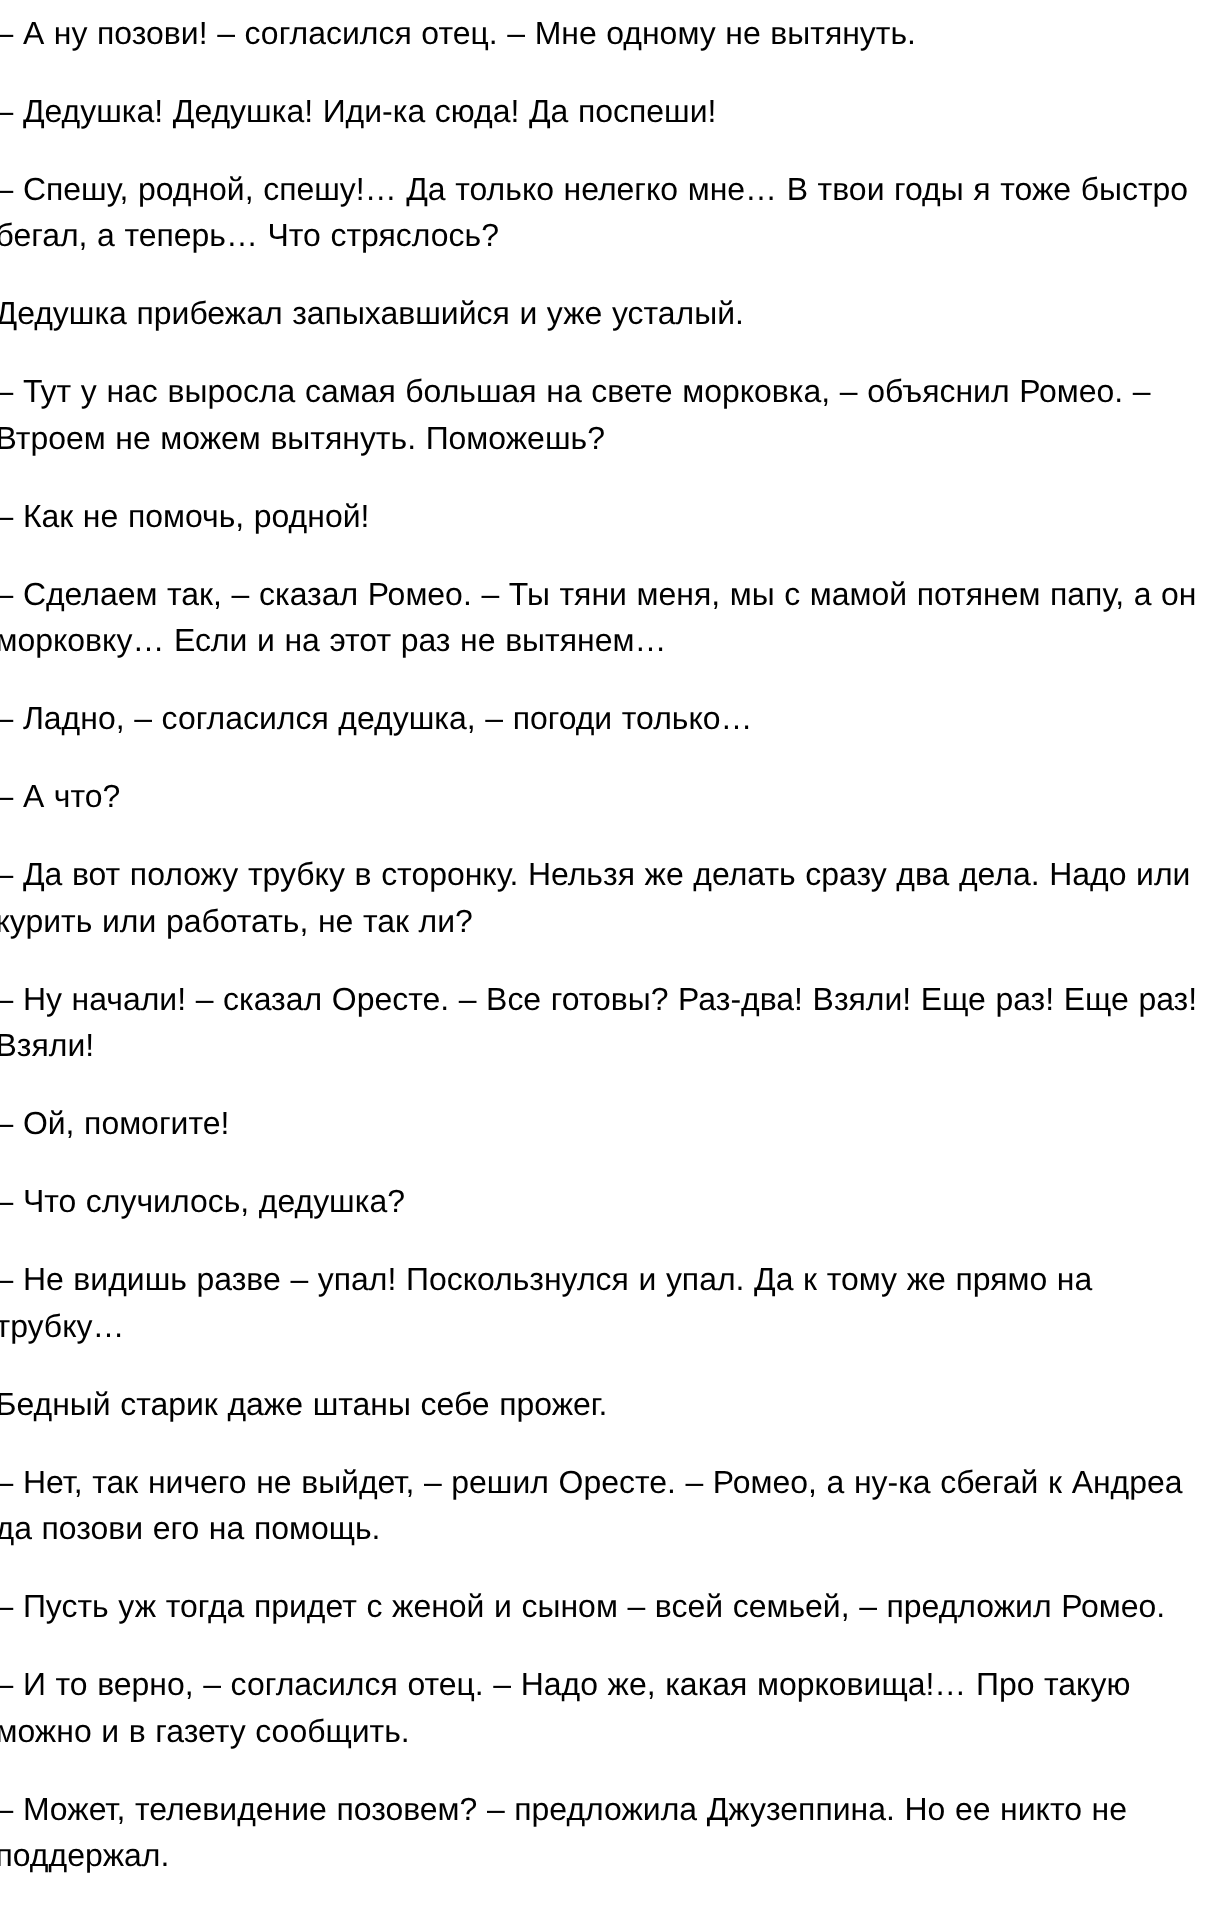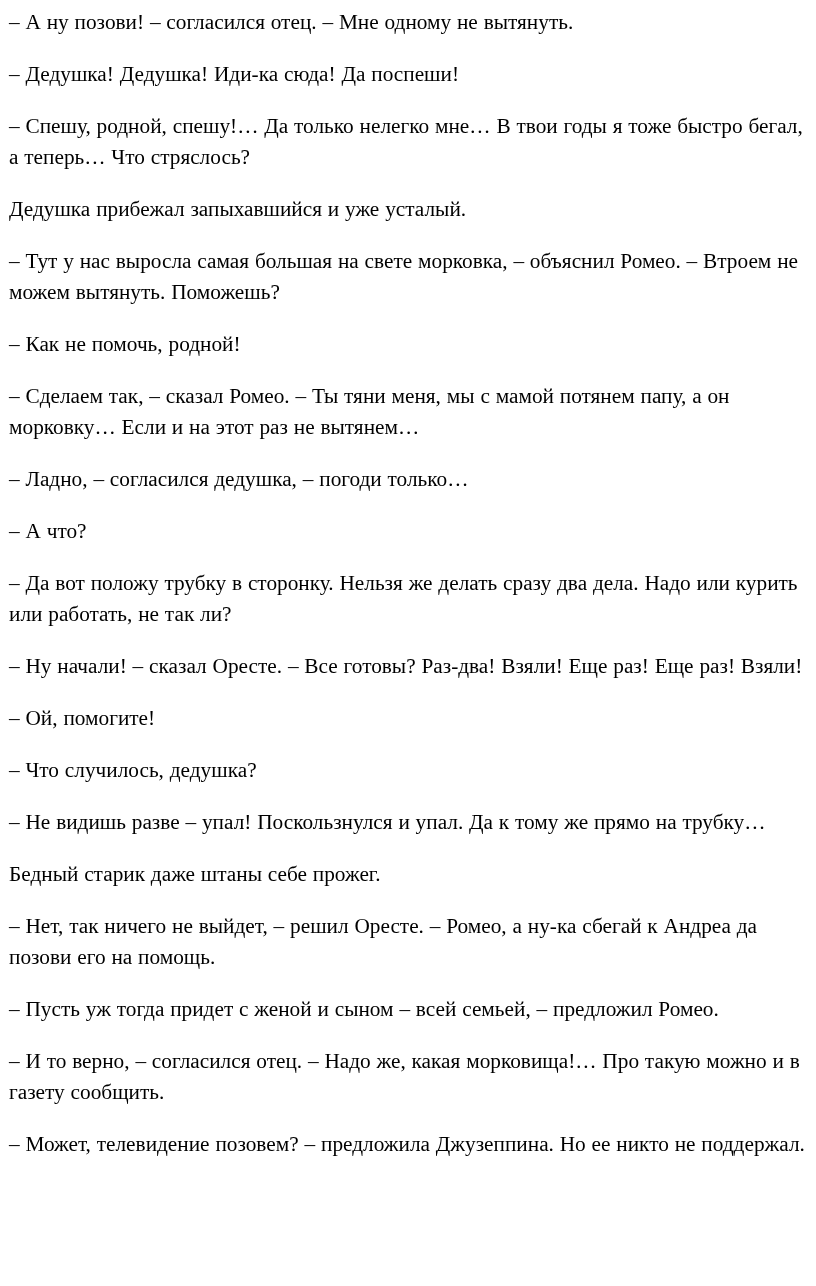--- a/index.html
+++ b/index.html
@@ -10,22 +10,22 @@
   body {
     width: 816px;
     height: 1286px;
     overflow: hidden;
   }
   .page {
     box-sizing: border-box;
     width: 816px;
     height: 1286px;
     background: #ffffff;
-    padding: 7px 5px 0 12px;
-    font-family: Liberation Serif, serif;
+    padding: 7px 5px 0 0;
+    font-family: Liberation Sans, sans-serif;
     font-size: 21.3px;
     line-height: 31px;
     color: #000000;
     -webkit-font-smoothing: antialiased;
   }
   .page p {
     margin: 0 0 21px 0;
     margin-left: -3px; 
     text-align: left;
     word-spacing: 0.5px;

